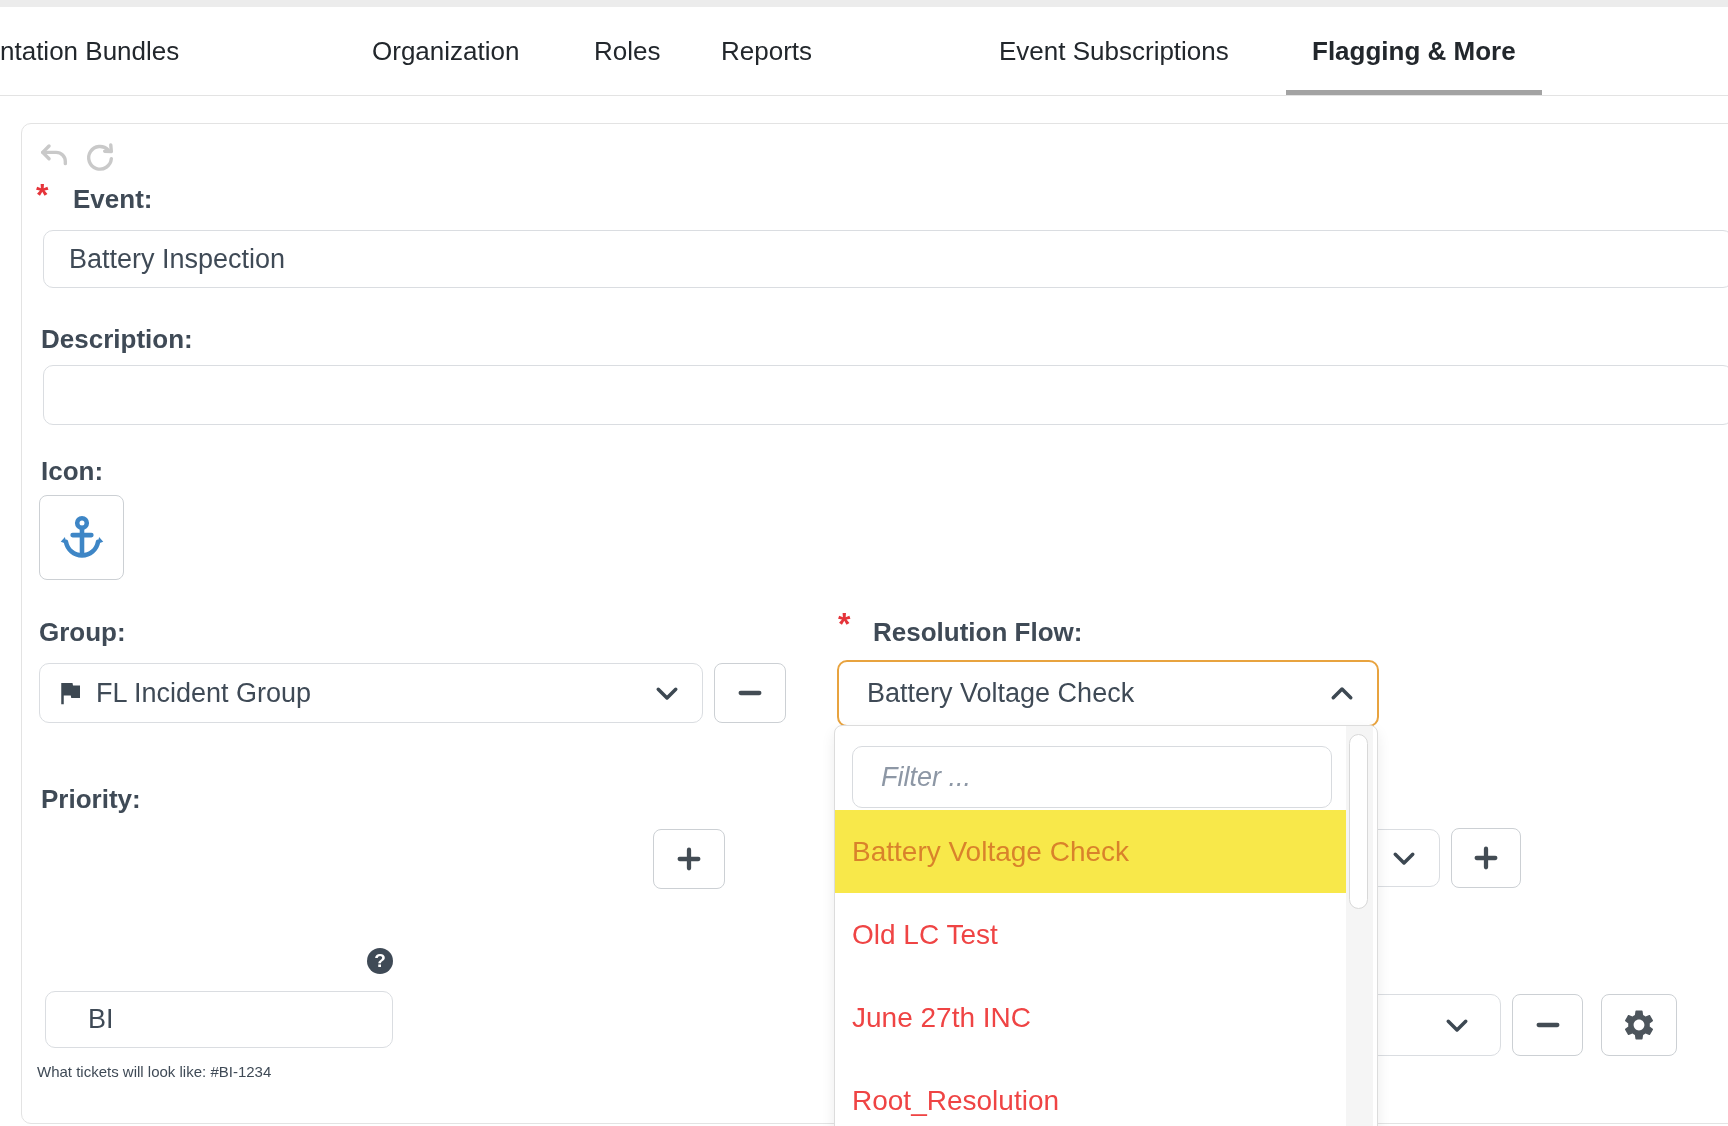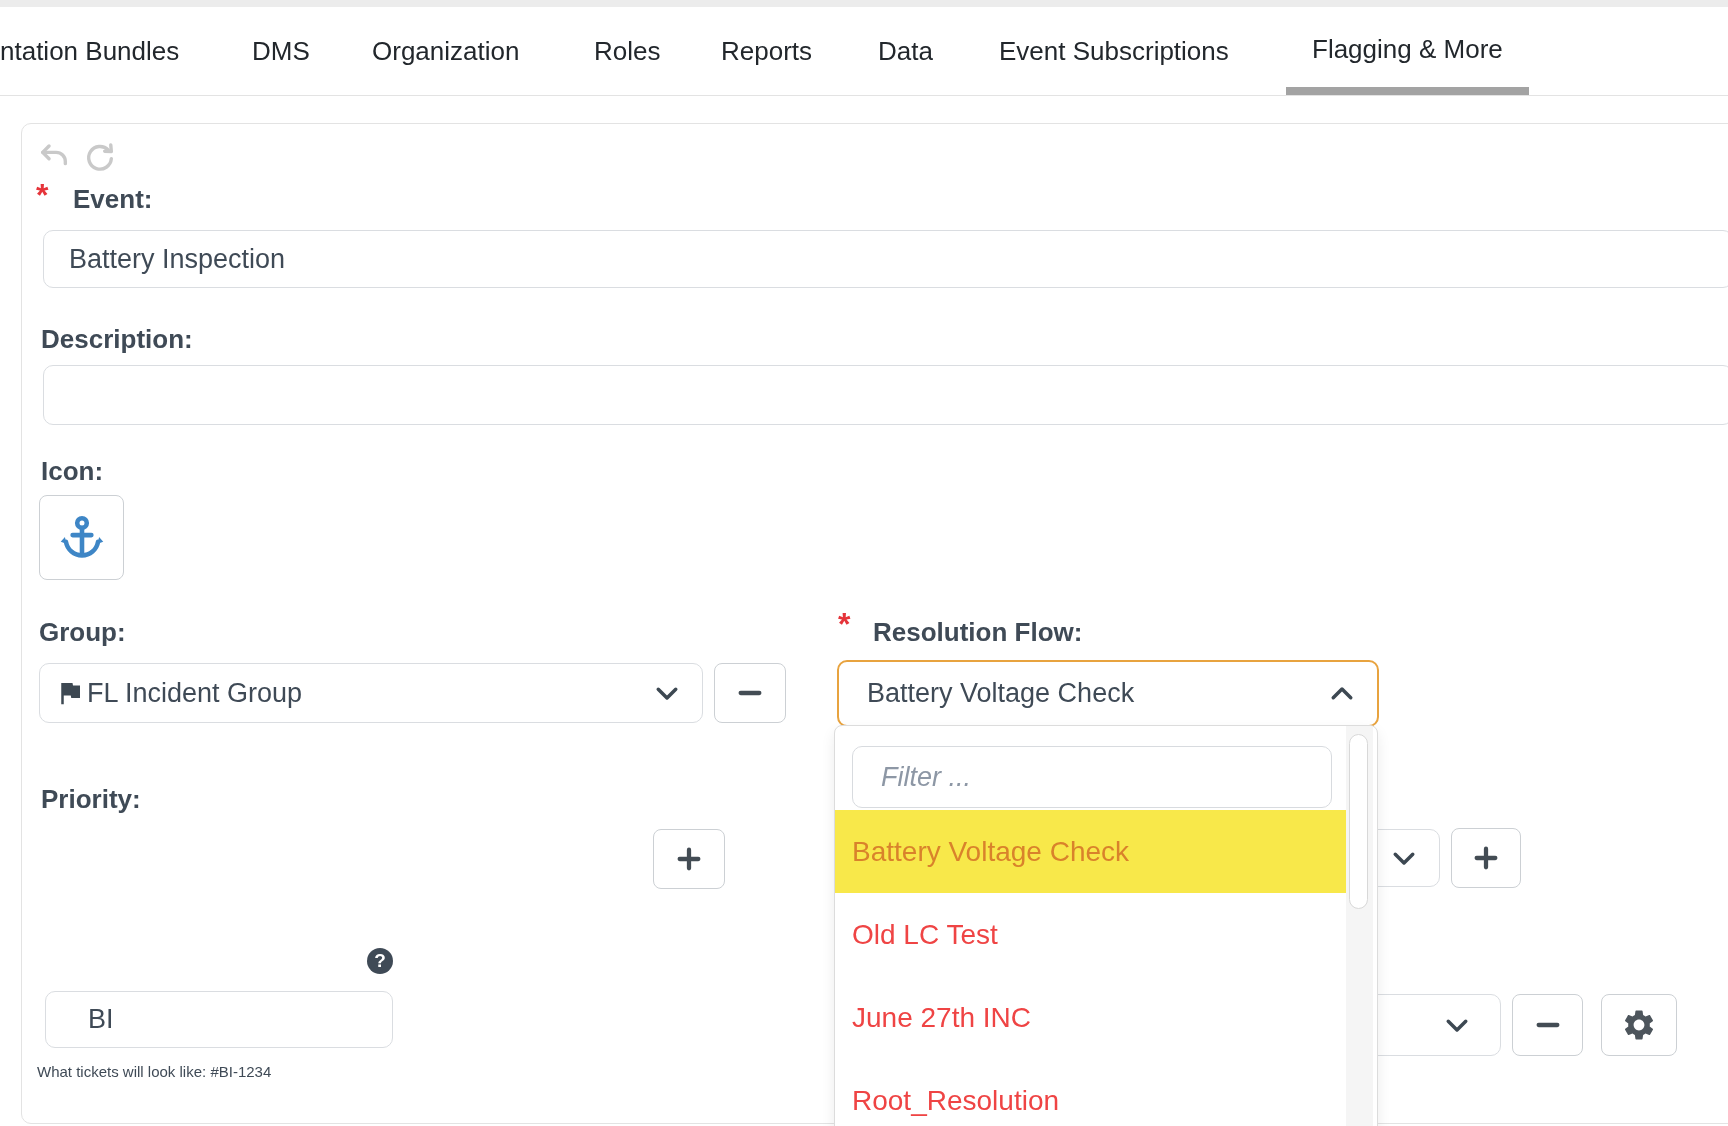--- a/index.html
+++ b/index.html
@@ -8,21 +8,21 @@
 
   
   .topstrip{position:absolute;left:0;top:0;width:1728px;height:7px;background:#ececec;}
 
   
   .tabbar{position:absolute;left:0;top:7px;width:1728px;height:88px;background:#fff;
           border-bottom:1px solid #e3e3e3;}
   .tab{position:absolute;top:0;height:100%;display:flex;align-items:center;
        padding:0 26px;box-sizing:border-box;font-size:26px;color:#22272c;
        white-space:nowrap;cursor:pointer;}
-  .tab.active{border-bottom:8px solid #a3a3a3;padding-top:5px;}
+  .tab.active{border-bottom:5px solid #a3a3a3;padding-top:5px;font-weight:bold;}
 
   
   .card{position:absolute;left:21px;top:123px;width:1760px;height:999px;
         border:1px solid #e3e3e3;border-radius:10px;background:#fff;}
 
   .iconbtn-plain{position:absolute;width:34px;height:34px;border:none;background:none;
         padding:0;cursor:pointer;}
   .field-label{position:absolute;font-size:26px;font-weight:700;color:#3f4a56;white-space:nowrap;}
   .req{position:absolute;font-size:32px;font-weight:700;color:#e5343a;line-height:1;}
   .txtinput{position:absolute;box-sizing:border-box;border:1px solid #dadde1;border-radius:10px;
@@ -59,34 +59,28 @@
 </head>
 <body>
 
 <div id="root">
   <div class="topstrip"></div>
 
   <div class="tabbar">
     <div class="tab" style="left:-26px">
         <span>ntation Bundles</span>
       </div>
-    <div class="tab" style="left:226px">
-        <span>DMS</span>
-      </div>
     <div class="tab" style="left:346px">
         <span>Organization</span>
       </div>
     <div class="tab" style="left:568px">
         <span>Roles</span>
       </div>
     <div class="tab" style="left:695px">
         <span>Reports</span>
-      </div>
-    <div class="tab" style="left:852px">
-        <span>Data</span>
       </div>
     <div class="tab" style="left:973px">
         <span>Event Subscriptions</span>
       </div>
     <div class="tab active" style="left:1286px">
         <span>Flagging &amp; More</span>
       </div>
   </div>
 
   <div class="card">
@@ -121,21 +115,21 @@
         <path d="M4.5 14.7l-2.7-.9 2-2.3z" fill="#3e86c6" stroke="none"></path>
         <path d="M19.5 14.7l2.7-.9-2-2.3z" fill="#3e86c6" stroke="none"></path>
       </svg>
     </button>
 
     <span class="field-label" style="left:17px;top:493px">Group:</span>
     <div class="select" style="left:17px;top:539px;width:664px;height:60px">
       <svg viewBox="0 0 24 24" width="30" height="30" style="margin-left:15px">
         <path fill="#3d4852" d="M14.4 6L14 4H5v17h2v-7h5.6l.4 2h7V6z"></path>
       </svg>
-      <span class="sel-text" style="margin-left:2px">FL Incident Group</span>
+      <span class="sel-text" style="margin-left:11px">FL Incident Group</span>
       <svg class="chev" viewBox="0 0 24 24" fill="none" stroke="#3d4852" stroke-width="2.8" stroke-linecap="round" stroke-linejoin="round">
         <path d="M5 9l7 7 7-7"></path>
       </svg>
     </div>
     <button class="sqbtn" style="left:692px;top:539px;width:72px;height:60px">
       <svg viewBox="0 0 24 24" width="32" height="32" fill="none" stroke="#434c54" stroke-width="3.2" stroke-linecap="round">
           <path d="M5 12h14"></path>
         </svg>
     </button>
 

